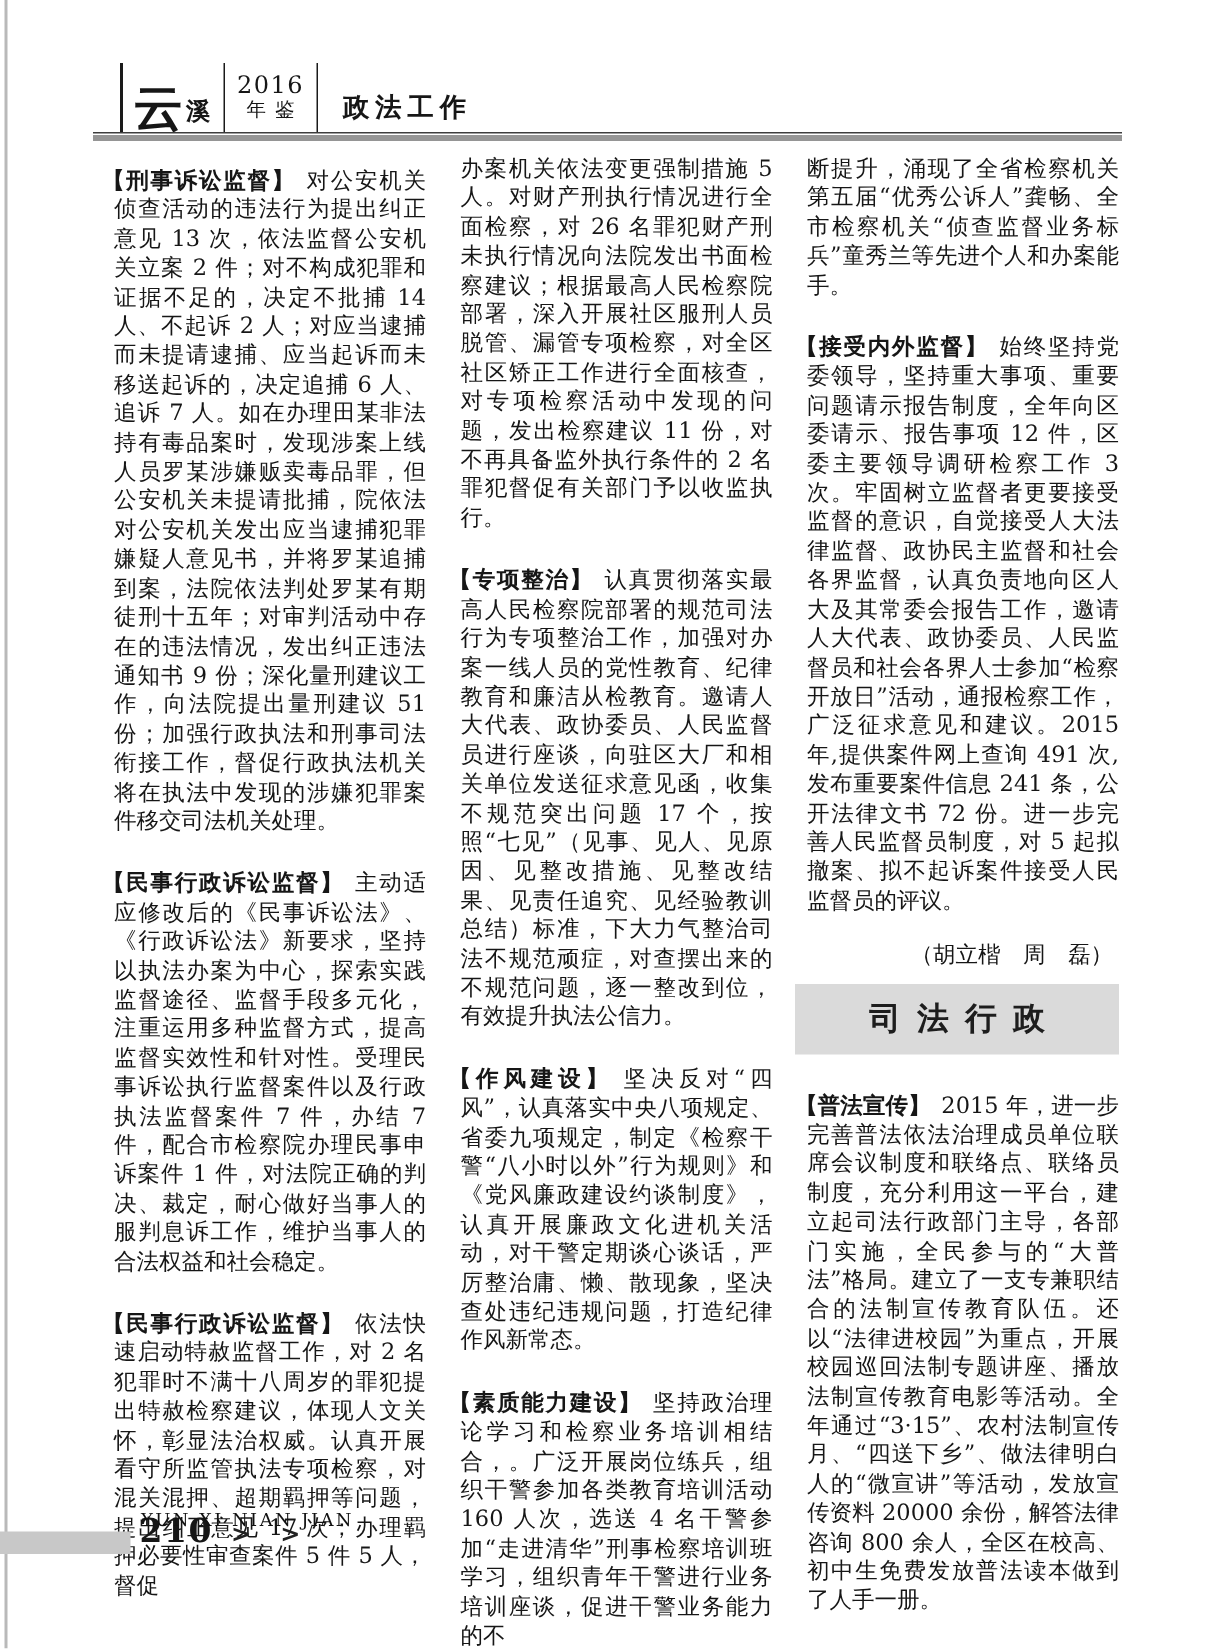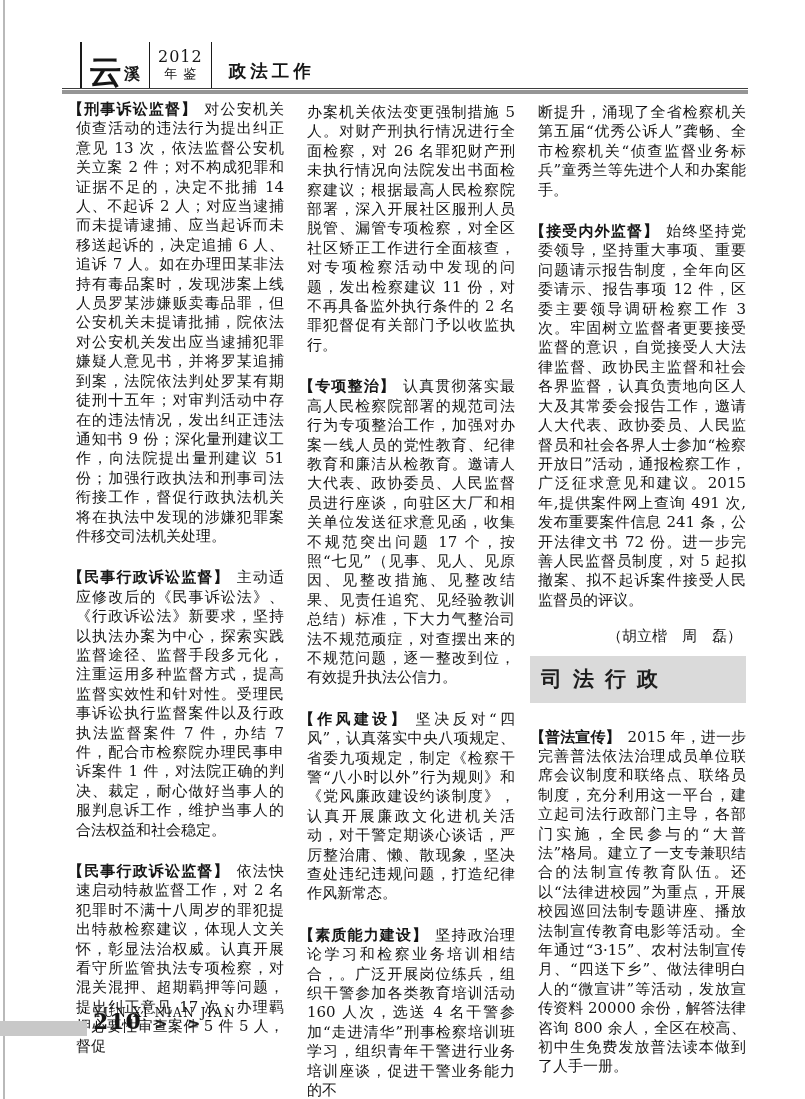--- a/index.html
+++ b/index.html
@@ -55,32 +55,32 @@
     position: absolute; left: 68px; top: 99px; width: 678px;
     display: flex; gap: 15px;
   }
   .col {
     width: 216px; flex: 0 0 216px;
     font-size: 15px; line-height: 19.4px;
     text-align: justify; text-justify: inter-character;
   }
   .col p { margin: 0; padding-left: 8px; }
   .col p.section { text-indent: -8px; margin-top: 22px; }
-  .col p.section:first-child { margin-top: 1px; }
+  .col p.section:first-child { margin-top: 12px; }
   .col p.continuation { margin-top: 4px; }
   .sec-head {
     font-family: "DejaVu Sans", "Liberation Sans", sans-serif;
     font-weight: bold; margin-right: 7px;
   }
   .col p.byline { text-align: right; padding-right: 4px; margin-top: 17px; }
   .section-box {
     margin: 9px 0 25px 0;
     background: #dadada;
     height: 47px; line-height: 47px;
-    text-align: left;
+    text-align: center;
     font-family: "DejaVu Sans", "Liberation Sans", sans-serif;
     font-weight: bold; font-size: 21px;
     letter-spacing: 11px; text-indent: 11px;
     color: #1d1d1d;
   }
   
   .footer-bar {
     position: absolute; left: 0; top: 1021px; width: 87px; height: 15px;
     background: #c8c8c8;
   }
@@ -102,21 +102,21 @@
 <body>
 
 <div class="page-edge-line"></div>
 
 <div class="header">
   <div class="brand">
     <span class="brand-main">云</span>
     <span class="brand-sub">溪</span>
   </div>
   <div class="edition">
-    <span class="edition-year">2012</span>
+    <span class="edition-year">2016</span>
     <span class="edition-label">年鉴</span>
   </div>
   <div class="chapter">政法工作</div>
 </div>
 
 <div class="header-rule">
   <div class="thin"></div>
   <div class="thick"></div>
 </div>
 

